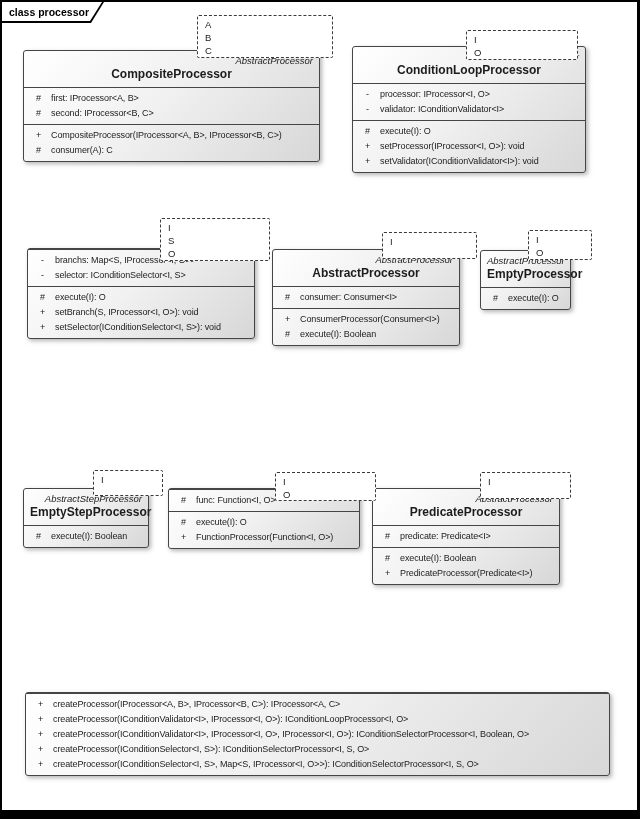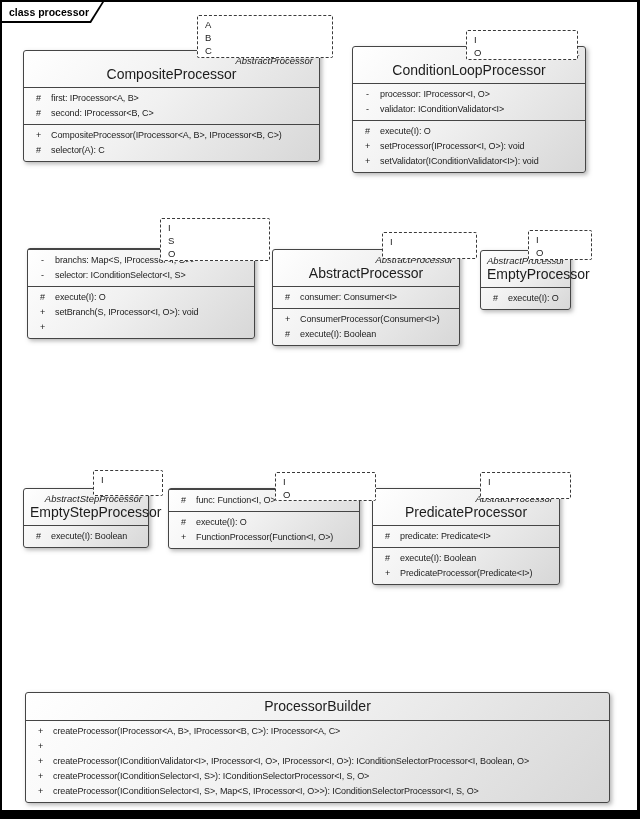--- a/index.html
+++ b/index.html
@@ -15,21 +15,21 @@
              clip-path:polygon(0 0,100% 0,calc(100% - 12px) 100%,0 100%);
              display:flex;align-items:center;padding-left:7px;box-sizing:border-box;
              font-size:10.5px;font-weight:bold;color:#000;}
 
   
   .cls{position:absolute;z-index:1;border:1px solid #454545;border-radius:3px;
        background:linear-gradient(135deg,#ffffff 0%,#f1f1f1 45%,#d7d7d7 100%);
        box-shadow:2px 2px 4px rgba(110,110,110,.5);color:#1c1c1c;}
   .hdr{padding:3px 6px 5px;}
   .stereo{font-style:italic;font-size:9.5px;line-height:13px;text-align:right;}
-  .cname{font-weight:normal;font-size:14px;line-height:15px;text-align:center;}
+  .cname{font-weight:bold;font-size:12px;line-height:15px;text-align:center;}
   .comp{border-top:1px solid #454545;padding:3px 4px;}
   .row{display:flex;white-space:nowrap;line-height:13px;padding:1px 0;
        font-size:9px;letter-spacing:-0.1px;}
   .vis{flex:none;width:13px;margin-left:4px;text-align:center;}
   .txt{margin-left:6px;text-align:center;}
 
   
   .tmpl{position:absolute;z-index:2;background:#fff;border:1.5px dashed #3a3a3a;
         border-radius:2px;box-sizing:border-box;padding:2px 4px 2px 7px;
         font-size:9.5px;line-height:13px;color:#1c1c1c;}
@@ -71,21 +71,21 @@
           <span class="txt">second: IProcessor&lt;B, C&gt;</span>
         </div>
     </div>
     <div class="comp">
       <div class="row">
           <span class="vis">+</span>
           <span class="txt">CompositeProcessor(IProcessor&lt;A, B&gt;, IProcessor&lt;B, C&gt;)</span>
         </div>
       <div class="row">
           <span class="vis">#</span>
-          <span class="txt">selector(A): C</span>
+          <span class="txt">consumer(A): C</span>
         </div>
     </div>
   </div>
   <div class="tmpl t0">
     <div>A</div>
     <div>B</div>
     <div>C</div>
   </div>
 
   <div class="cls c1">
@@ -138,20 +138,21 @@
       <div class="row">
           <span class="vis">#</span>
           <span class="txt">execute(I): O</span>
         </div>
       <div class="row">
           <span class="vis">+</span>
           <span class="txt">setBranch(S, IProcessor&lt;I, O&gt;): void</span>
         </div>
       <div class="row">
           <span class="vis">+</span>
+          <span class="txt">setSelector(IConditionSelector&lt;I, S&gt;): void</span>
         </div>
     </div>
   </div>
   <div class="tmpl t2">
     <div>I</div>
     <div>S</div>
     <div>O</div>
   </div>
 
   <div class="cls c3">
@@ -256,30 +257,28 @@
           <span class="vis">+</span>
           <span class="txt">PredicateProcessor(Predicate&lt;I&gt;)</span>
         </div>
     </div>
   </div>
   <div class="tmpl t7">
     <div>I</div>
   </div>
 
   <div class="cls c8">
-    <div class="hdr">
-      <div class="cname">ProcessorBuilder</div>
-    </div>
     <div class="comp">
       <div class="row">
           <span class="vis">+</span>
           <span class="txt">createProcessor(IProcessor&lt;A, B&gt;, IProcessor&lt;B, C&gt;): IProcessor&lt;A, C&gt;</span>
         </div>
       <div class="row">
           <span class="vis">+</span>
+          <span class="txt">createProcessor(IConditionValidator&lt;I&gt;, IProcessor&lt;I, O&gt;): IConditionLoopProcessor&lt;I, O&gt;</span>
         </div>
       <div class="row">
           <span class="vis">+</span>
           <span class="txt">createProcessor(IConditionValidator&lt;I&gt;, IProcessor&lt;I, O&gt;, IProcessor&lt;I, O&gt;): IConditionSelectorProcessor&lt;I, Boolean, O&gt;</span>
         </div>
       <div class="row">
           <span class="vis">+</span>
           <span class="txt">createProcessor(IConditionSelector&lt;I, S&gt;): IConditionSelectorProcessor&lt;I, S, O&gt;</span>
         </div>
       <div class="row">

